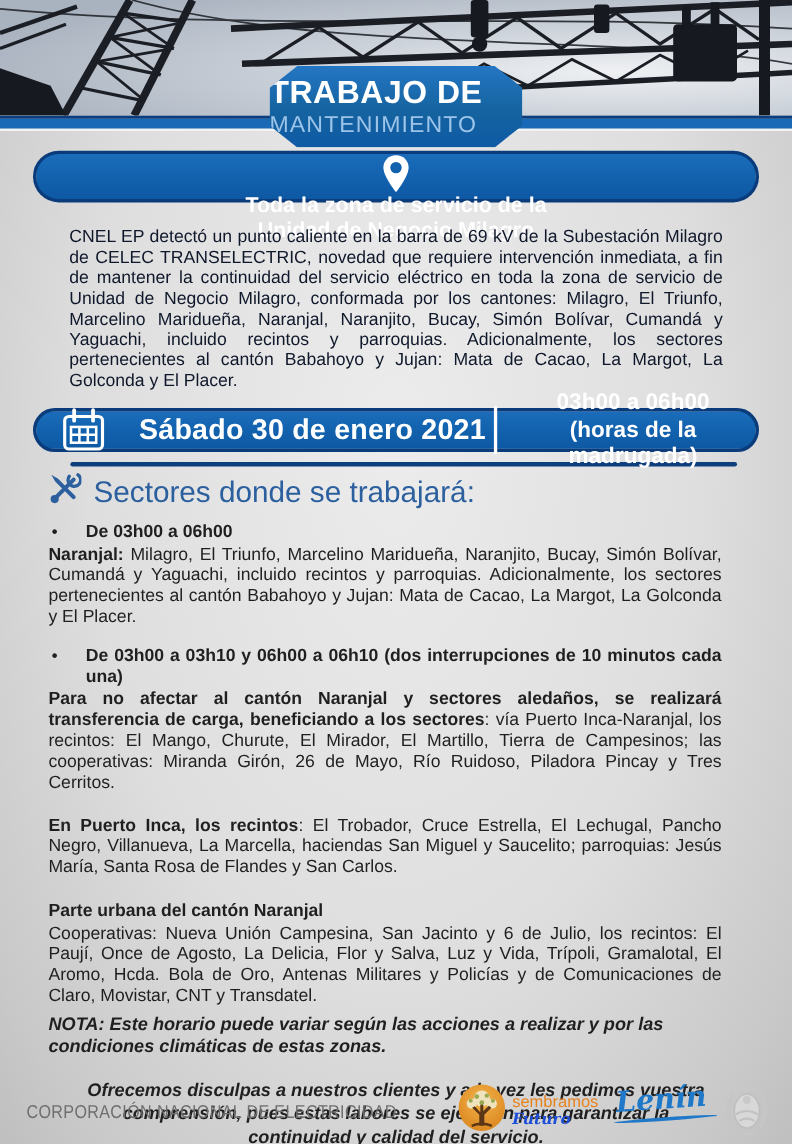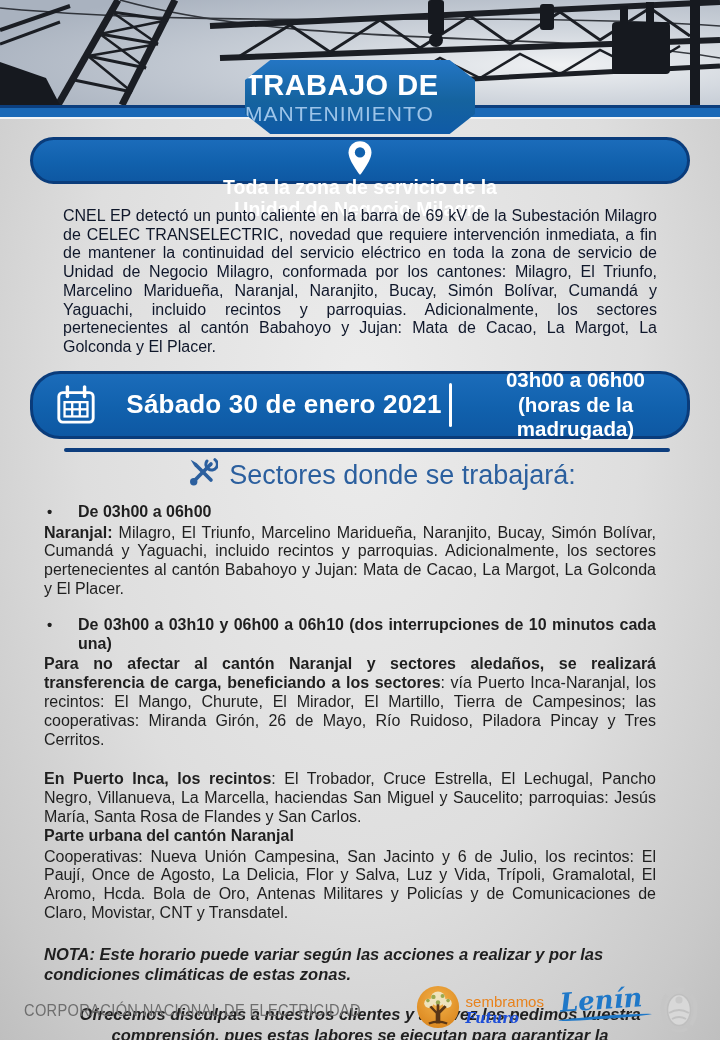--- a/index.html
+++ b/index.html
@@ -25,41 +25,41 @@
   .hex .t1{color:#ffffff;font-weight:bold;font-size:29px;letter-spacing:.5px;line-height:1;}
   .hex .t2{color:#9cc4e9;font-size:21px;letter-spacing:1px;line-height:1;margin-top:3px;}
   
   .bar{
     width:660px;margin:0 auto;box-sizing:border-box;
     display:flex;align-items:center;color:#fff;
     background:linear-gradient(180deg,#1b6cba 0%,#1161ad 55%,#0e58a3 100%);
     border:3px solid #0a3c7b;
   }
   .location-bar{height:47px;border-radius:26px;margin-top:18px;flex-direction:column;}
-  .date-bar{height:68px;border-radius:30px;margin-top:14px;justify-content:space-between;}
+  .date-bar{height:40px;border-radius:30px;margin-top:14px;justify-content:space-between;}
   .icon-cell{width:86px;display:flex;justify-content:center;align-items:center;}
   .zone-text{width:328px;text-align:center;font-weight:bold;font-size:19.5px;line-height:1.14;}
   .bar-divider{width:3px;height:34px;background:#fff;border-radius:2px;}
   .bar-divider.tall{height:44px;}
   .province{flex:1;text-align:center;font-weight:bold;font-size:27px;}
   .date-text{width:330px;text-align:center;font-weight:bold;font-size:26px;letter-spacing:.2px;}
   .time-text{flex:1;text-align:center;font-weight:bold;font-size:20.5px;line-height:1.18;padding-left:12px;}
   
   .intro{width:594px;margin:23px auto 6px;text-align:justify;font-size:16px;line-height:1.17;color:#0f172a;}
   .rule{width:606px;height:4px;background:#0d3e7e;margin:9px 0 0 64px;border-radius:2px;}
-  .section-heading{display:flex;align-items:center;gap:11px;margin:5px 0 0 44px;color:#2b5f9e;font-size:27px;justify-content:center;}
+  .section-heading{display:flex;align-items:center;gap:11px;margin:5px 0 0 44px;color:#2b5f9e;font-size:27px;}
   .content{width:612px;margin-left:44px;color:#1f1f1f;font-size:16px;line-height:1.175;text-align:justify;}
   .bullet-row{display:flex;font-weight:bold;margin-top:9px;}
   .bullet-dot{width:31px;padding-left:3px;font-size:15px;}
   .bullet-title{flex:1;}
   .para{margin:2px 0 0;}
   .gap-md{margin-top:17px;}
   .gap-lg{margin-top:21px;}
-  .bold-title{font-weight:bold;}
-  .nota{font-weight:bold;font-style:italic;font-size:16.5px;line-height:1.22;margin-top:21px;text-align:left;}
+  .bold-title{font-weight:bold;margin-top:21px;}
+  .nota{font-weight:bold;font-style:italic;font-size:16.5px;line-height:1.22;margin-top:5px;text-align:left;}
   .apology{font-weight:bold;font-style:italic;font-size:16.5px;line-height:1.3;text-align:center;width:590px;margin:20px auto 0;color:#1f1f1f;}
   
   .footer{position:absolute;left:4px;right:0;bottom:0;height:58px;display:flex;align-items:center;padding:0 20px;box-sizing:border-box;}
   .company{color:#6e6e6e;font-size:17px;letter-spacing:.4px;transform:scaleX(.86);transform-origin:left center;white-space:nowrap;}
   .logos{margin-left:auto;display:flex;align-items:flex-start;gap:16px;}
   .sembramos{display:flex;align-items:center;gap:6px;}
   .sembramos-text{display:flex;flex-direction:column;line-height:1;}
   .sembramos-l1{color:#e8821c;font-size:15px;}
   .sembramos-l2{color:#1d4ed8;font-family:"DejaVu Serif",serif;font-style:italic;font-weight:bold;font-size:14px;margin-top:2px;}
   .lenin{font-family:"DejaVu Serif",serif;font-style:italic;font-weight:bold;color:#1f78c8;font-size:26px;transform:rotate(-4deg);position:relative;padding-bottom:4px;}

